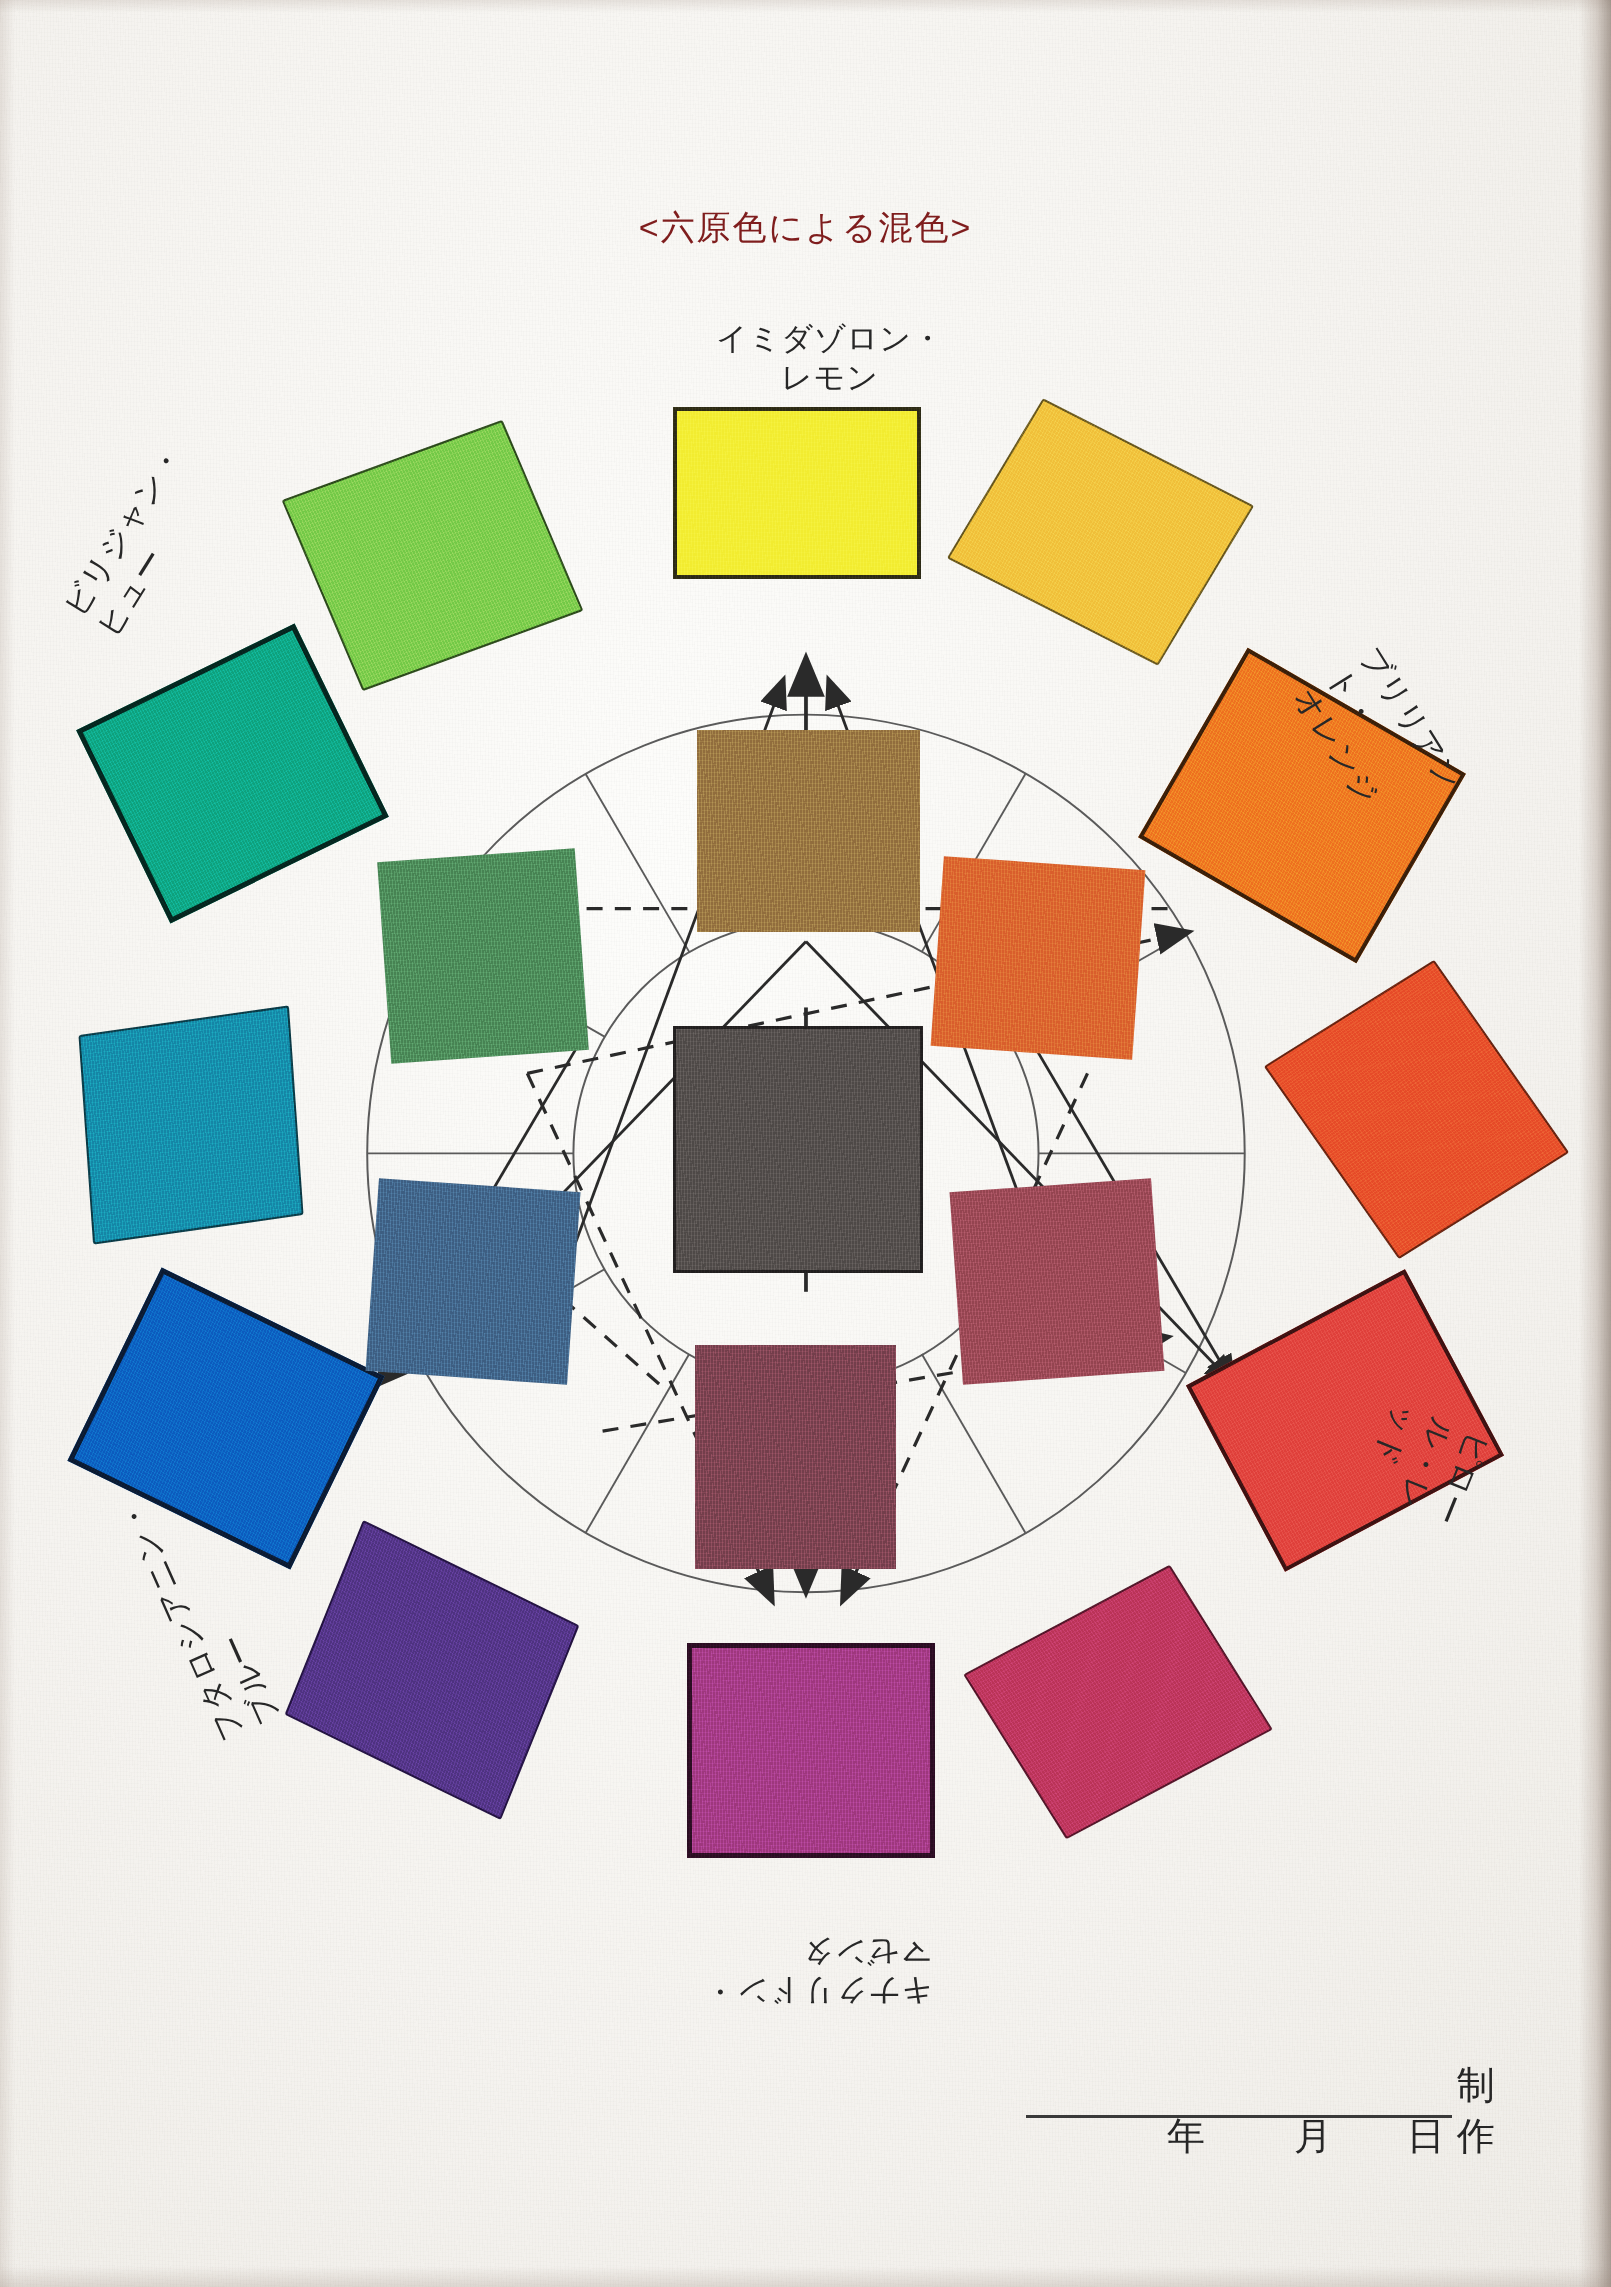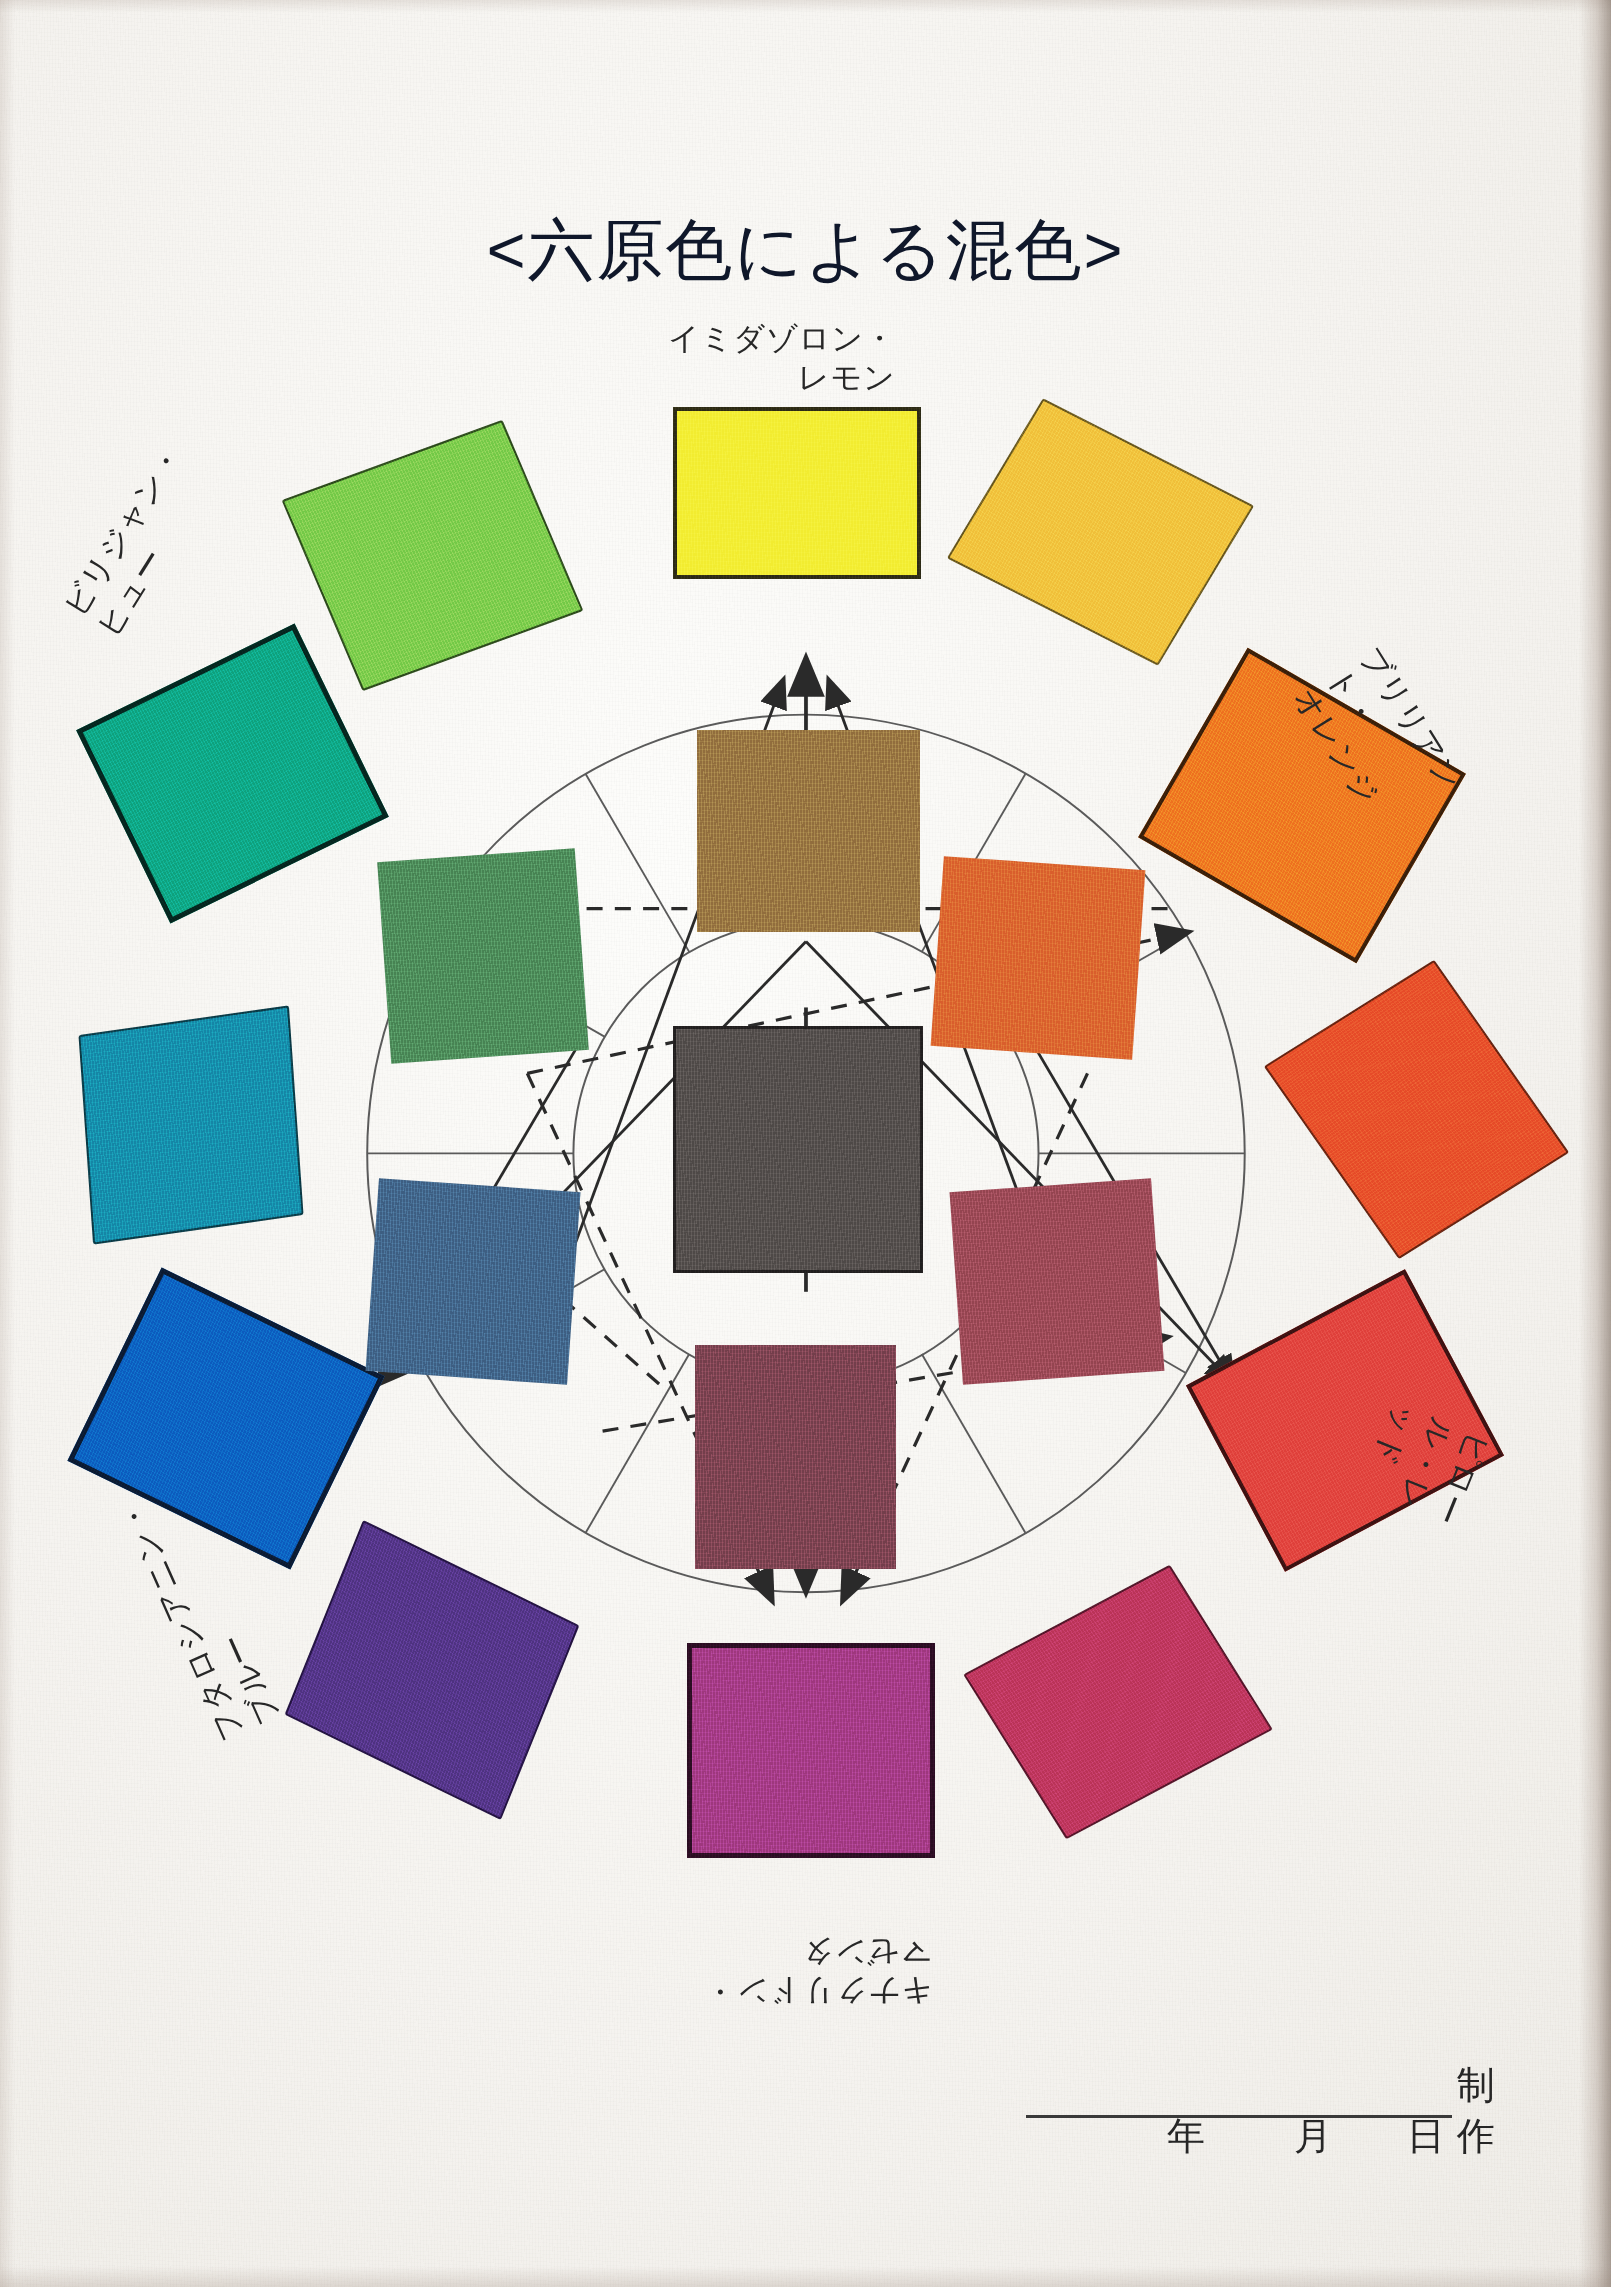--- a/index.html
+++ b/index.html
@@ -33,22 +33,22 @@
   }
   #edge-bottom{
     position:absolute;bottom:0;left:0;height:21px;width:100%;
     background:linear-gradient(to bottom,rgba(120,105,95,0) 0%,rgba(150,130,118,0.24) 100%);
   }
 
   
   #title{
     position:absolute;left:0;top:205px;width:1611px;
     text-align:center;
-    font-family:Liberation Sans, sans-serif;
-    font-size:67px;letter-spacing:1.9px;color:#0f172a;
+    font-family:Liberation Mono, monospace;
+    font-size:34px;letter-spacing:1.9px;color:#7f1d1d;
     white-space:nowrap;
   }
 
   
   #wheel{
     position:absolute;left:0;top:0;width:1611px;height:2287px;
     pointer-events:none;
   }
   #wheel svg{position:absolute;left:0;top:0;}
 
@@ -240,21 +240,21 @@
 <div class="sw" style="left:384px;top:855px;width:198px;height:202px;transform:rotate(-4deg);">
   <div class="fill" style="background:#4E8D5B;"></div>
     <div class="tex"></div>
 </div>
 
 <div class="sw" style="left:673px;top:1026px;width:250px;height:247px;">
   <div class="fill" style="background:#55504E;border:3.8px solid #232020;"></div>
     <div class="tex"></div>
 </div>
 
-<div class="lbl" style="left:668px;top:320px;text-align:right;">イミダゾロン・
+<div class="lbl" style="left:716px;top:320px;text-align:center;">イミダゾロン・
 レモン</div>
 
 <div class="lbl" style="left:1384px;top:640px;transform:rotate(58deg);transform-origin:0 0;text-align:left;">ブリリアント・
 オレンジ</div>
 
 <div class="lbl" style="left:1497px;top:1441px;transform:rotate(112deg);transform-origin:0 0;text-align:left;">ピロール・レッド</div>
 
 <div class="lbl" style="left:932px;top:2010px;transform:rotate(180deg);transform-origin:0 0;text-align:left;">キナクリドン・
 マゼンタ</div>
 

